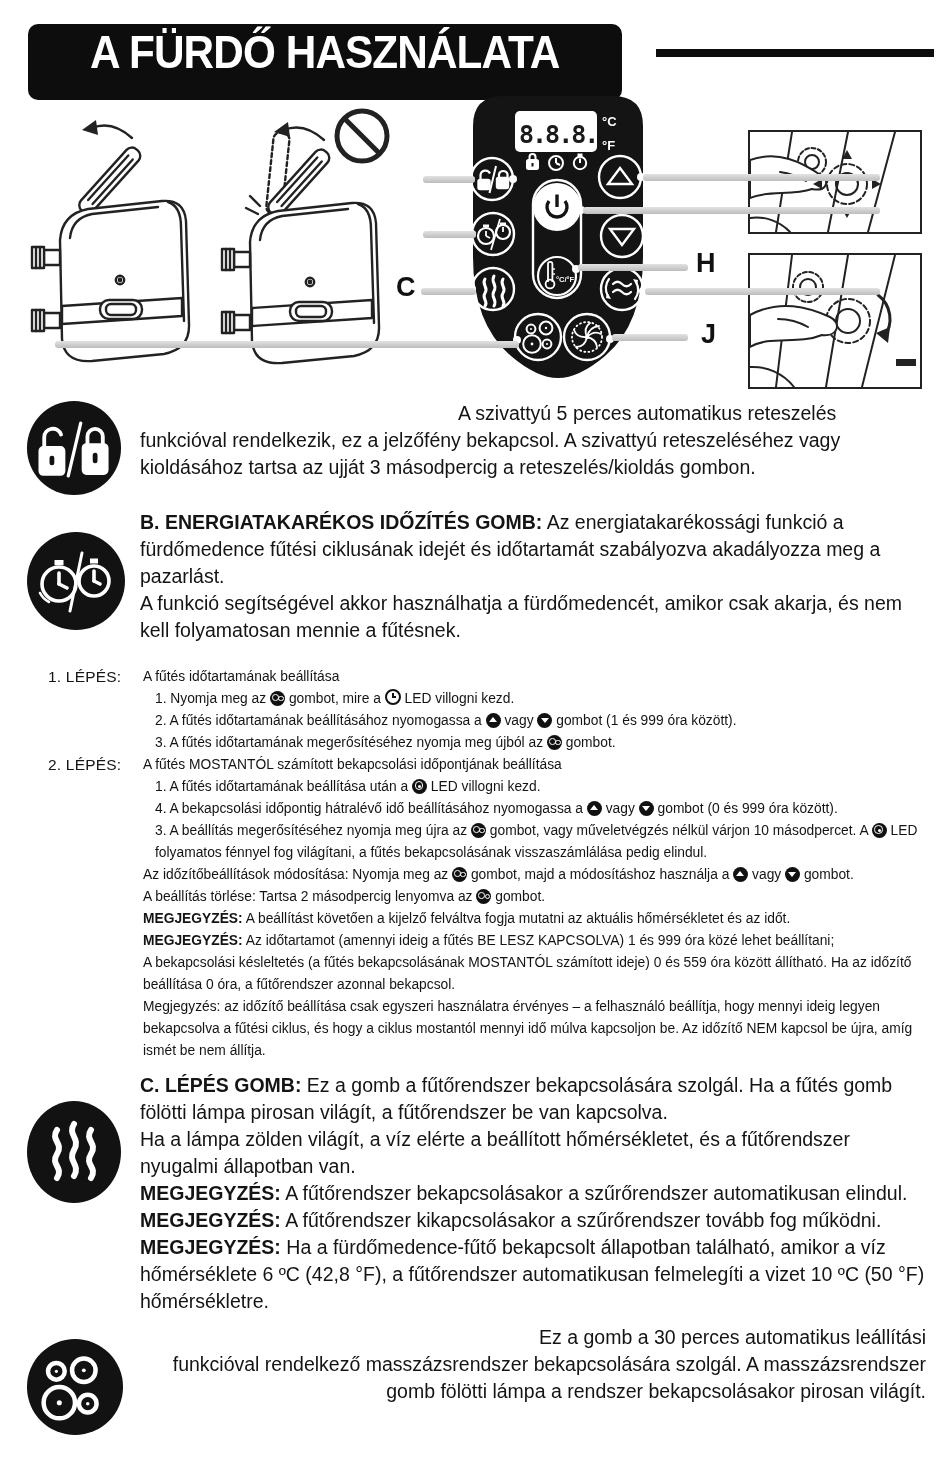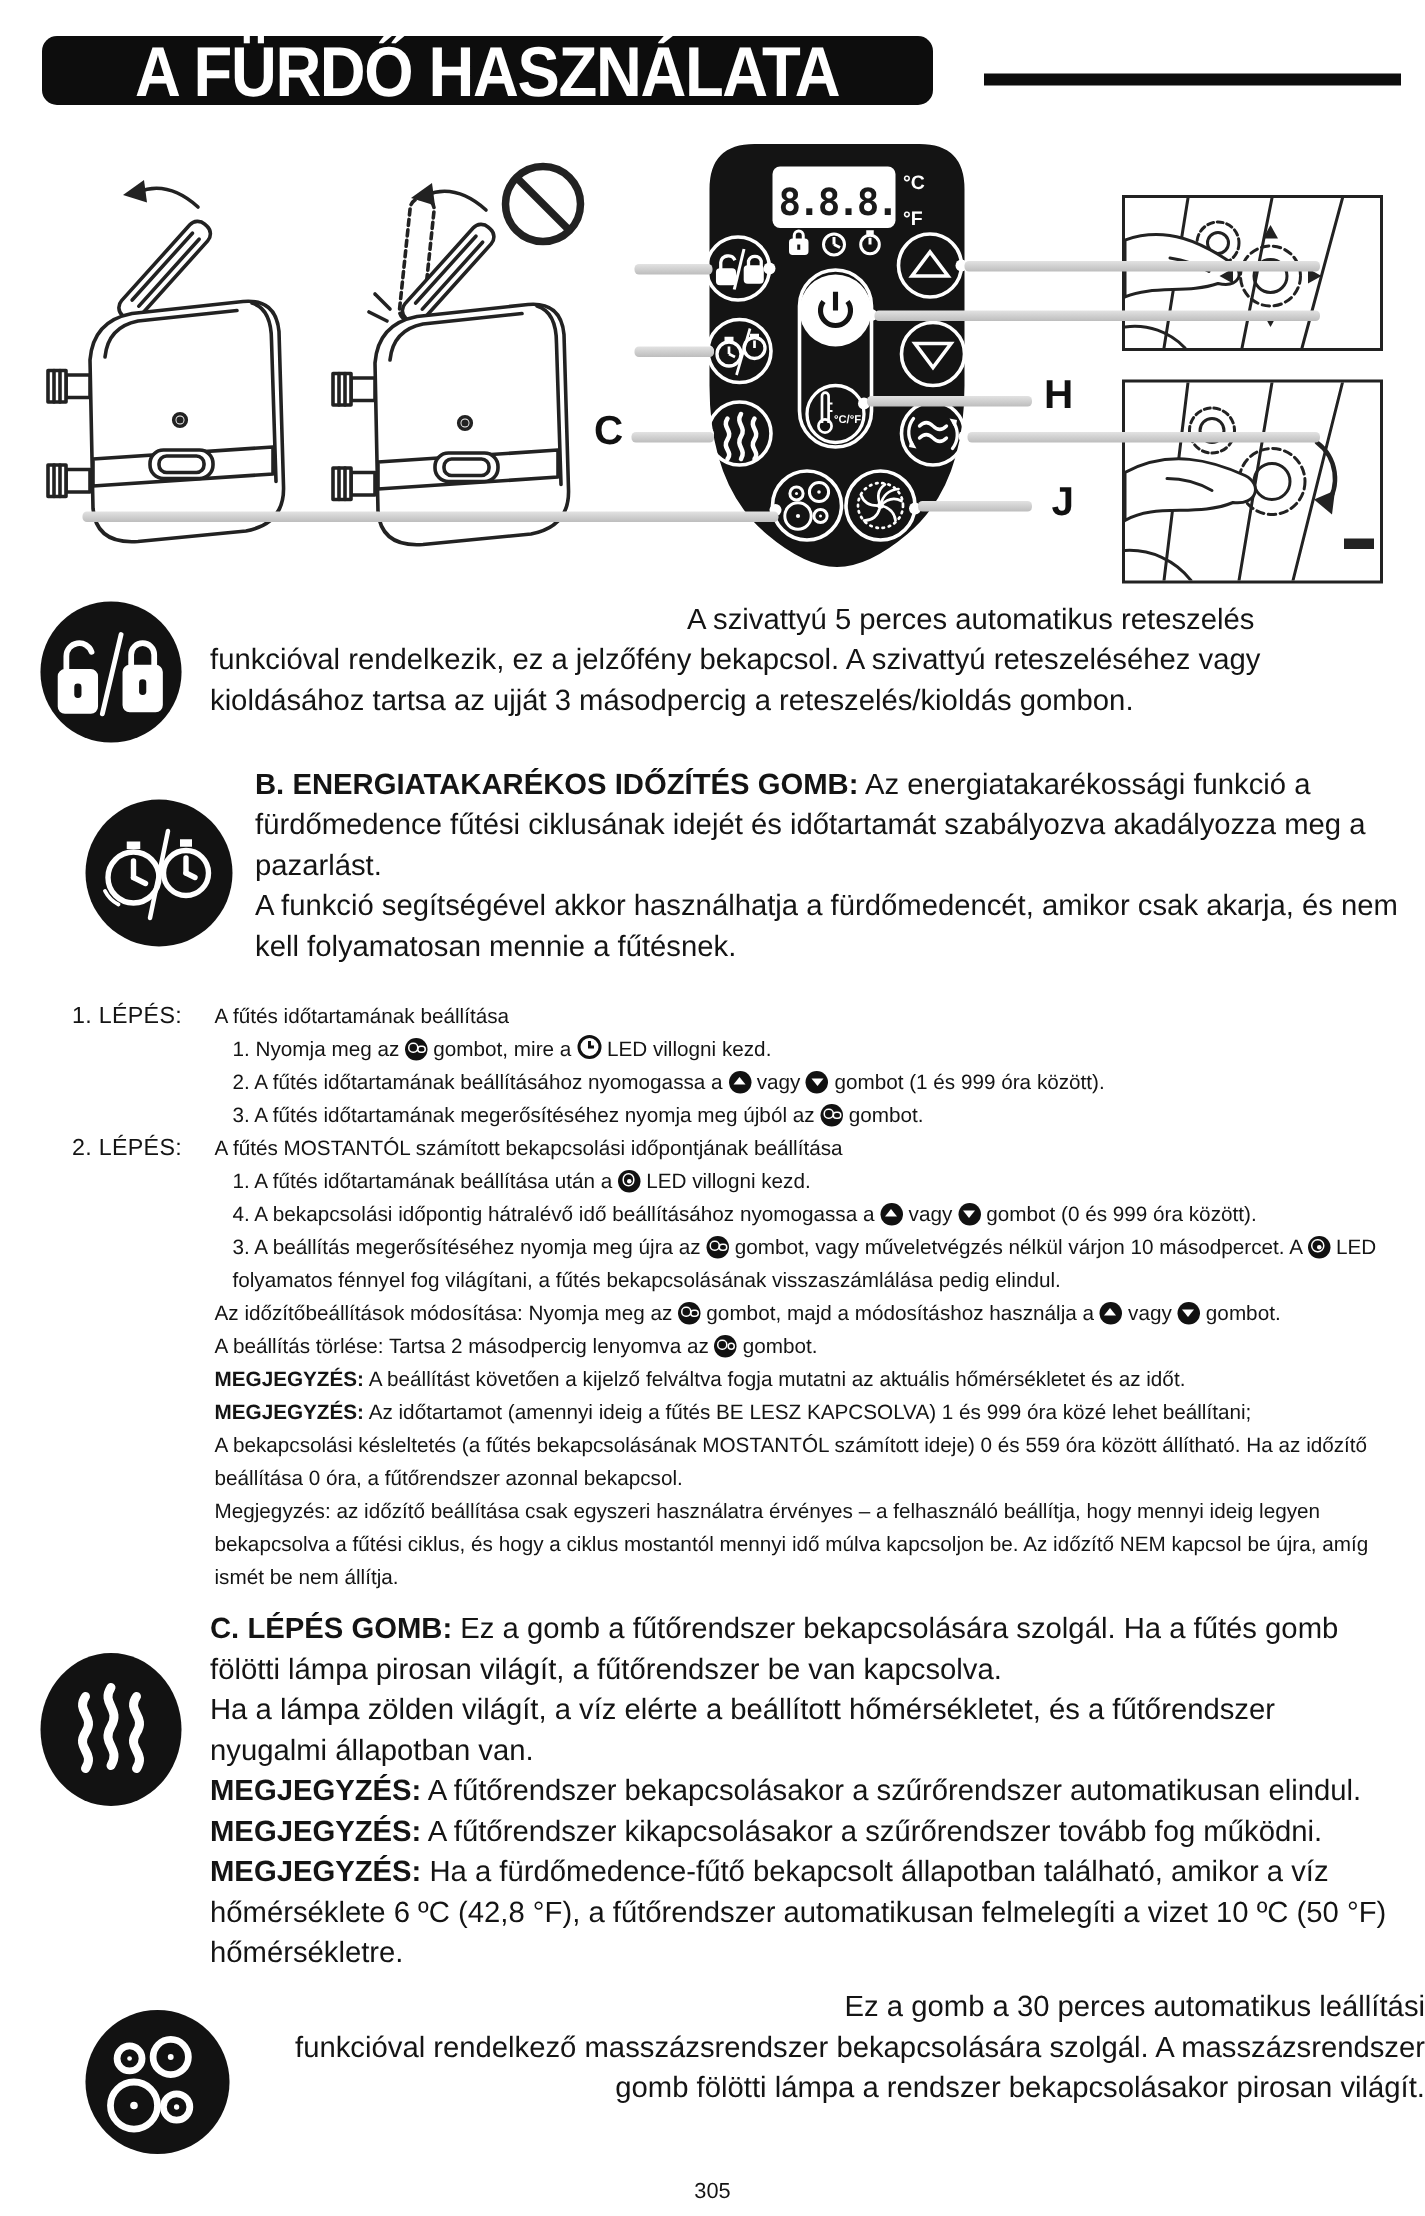--- a/index.html
+++ b/index.html
@@ -1,39 +1,39 @@
 <!DOCTYPE html>
 <html lang="hu"><head>
 <meta charset="utf-8">
 <style>
   html,body{margin:0;padding:0;background:#ffffff;}
   .page{position:relative;width:950px;height:1477px;background:#fff;overflow:hidden;
         font-family:"Liberation Sans",sans-serif;color:#141414;}
   
-  .title-banner{position:absolute;left:28px;top:24px;width:594px;height:46px;background:#0d0d0d;
-        border-radius:10px;display:flex;align-items:center;justify-content:center;}
+  .title-banner{position:absolute;left:28px;top:24px;width:594px;height:76px;background:#0d0d0d;
+        border-radius:10px;display:flex;justify-content:center;}
   .title-banner span{color:#fff;font-weight:bold;font-size:47px;white-space:nowrap;
         transform:scaleX(.9);letter-spacing:-1px;}
   .title-rule{position:absolute;left:656px;top:49px;width:278px;height:8px;background:#0d0d0d;}
   
   .illos{position:absolute;left:0;top:90px;width:950px;height:308px;}
   .bar{position:absolute;height:7px;border-radius:3px;background:linear-gradient(#e2e2e2,#bdbdbd);z-index:3;}
   .cl{position:absolute;font-weight:bold;font-size:27px;z-index:4;color:#111;}
   .panel-svg{position:absolute;left:455px;top:2px;z-index:2;}
   .pump{position:absolute;z-index:1;}
   .handbox{position:absolute;border:2px solid #222;background:#fff;z-index:1;}
   
   .content{position:absolute;left:0;top:400px;width:950px;}
   .sec{display:flex;}
   .icon-col{width:140px;flex:none;box-sizing:border-box;padding-left:26px;}
   .text-col{width:786px;font-size:19.5px;line-height:27px;}
   .text-col p{margin:0;}
   .lock-text{text-indent:318px;}
   .massage-text{text-indent:368px;text-align:right;}
-  .b-gap{margin-top:9px;padding-left:30px;}
+  .b-gap{margin-top:9px;}
   b{font-weight:bold;}
   
   .steps{margin:22px 0 10px 48px;font-size:13.8px;line-height:22px;width:880px;}
   .step-row{display:flex;}
   .step-label{width:95px;flex:none;font-size:15.5px;letter-spacing:.2px;}
   .step-body{flex:1;max-width:778px;}
   .num{margin-left:12px;}
   
   .ic{display:inline-block;width:15px;height:15px;border-radius:50%;background:#111;
       position:relative;vertical-align:-2.5px;}
@@ -435,14 +435,13 @@
           </g>
         </svg>
       </div>
       <div class="text-col">
         <p class="massage-text">Ez a gomb a 30 perces automatikus leállítási funkcióval rendelkező masszázsrendszer bekapcsolására szolgál. A masszázsrendszer gomb fölötti lámpa a rendszer bekapcsolásakor pirosan világít.</p>
       </div>
     </div>
 
   </div>
 
-  <div class="page-num">305</div>
 </div>
 
 </body></html>

